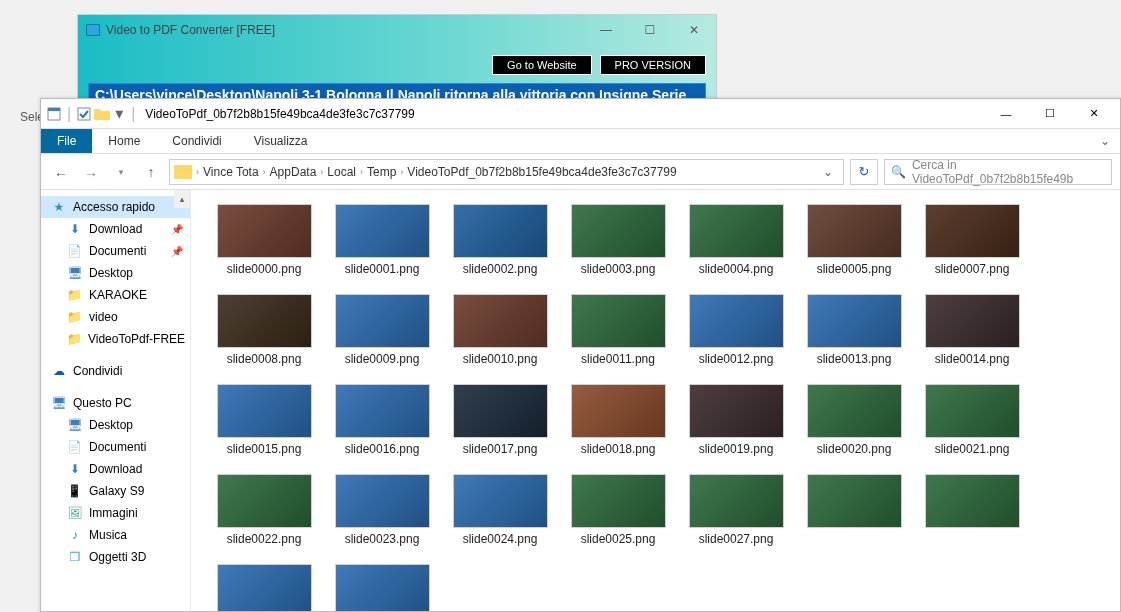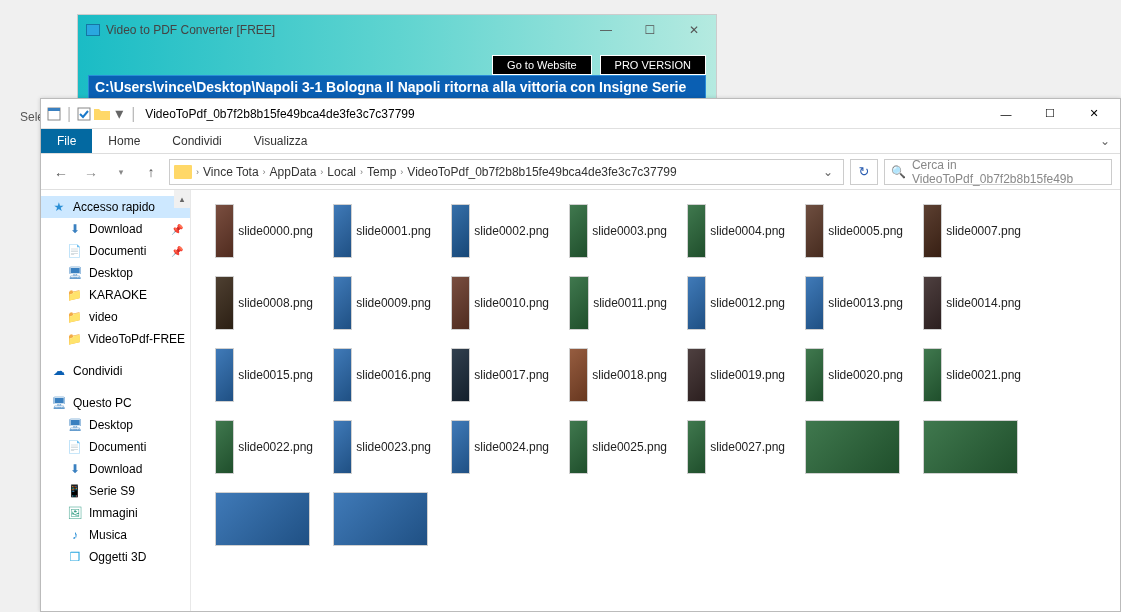--- a/index.html
+++ b/index.html
@@ -5,21 +5,21 @@
 * { box-sizing: border-box; margin: 0; padding: 0; font-family: "Segoe UI", Tahoma, sans-serif; }
 body { background: #f0f0f0; width: 1121px; height: 612px; overflow: hidden; position: relative; }
 
 
 .converter-window { position: absolute; left: 77px; top: 14px; width: 640px; background: #fff; border: 1px solid #ccc; }
 .converter-titlebar { height: 30px; background: linear-gradient(90deg, #1abcc5 0%, #5fd4d0 50%, #b5eae0 100%); display: flex; align-items: center; padding: 0 8px; font-size: 12px; color: #444; position: relative; }
 .converter-titlebar .ticon { width: 14px; height: 12px; background: #2aa7e0; margin-right: 6px; border: 1px solid #1576a3; }
 .converter-titlebar .controls { position: absolute; right: 0; top: 0; display: flex; }
 .converter-titlebar .ctl { width: 44px; height: 30px; display: flex; align-items: center; justify-content: center; font-size: 12px; color: #555; }
 .converter-body { background: linear-gradient(90deg, #1abcc5 0%, #5fd4d0 50%, #b5eae0 100%); padding: 10px; }
-.converter-buttons { display: flex; justify-content: flex-end; gap: 8px; }
+.converter-buttons { display: flex; justify-content: flex-end; gap: 8px; margin-bottom: 8px; }
 .converter-buttons .btn { background: #000; color: #fff; border: 1px solid #fff; font-size: 11px; padding: 3px 14px; }
 .path-bar { background: #0a5fb3; color: #fff; font-size: 14px; padding: 3px 6px; border: 1px solid #288bd8; font-weight: bold; }
 
 
 .explorer { position: absolute; left: 40px; top: 98px; width: 1081px; height: 514px; background: #fff; border: 1px solid #bbb; box-shadow: 0 0 4px rgba(0,0,0,0.15); display: flex; flex-direction: column; }
 .sel-hint { position: absolute; left: 20px; top: 110px; font-size: 12px; color: #555; }
 
 .exp-titlebar { height: 30px; display: flex; align-items: center; padding: 0 4px; border-bottom: 1px solid #e0e0e0; }
 .exp-titlebar .qicon { width: 18px; height: 18px; display: flex; align-items: center; justify-content: center; }
 .exp-titlebar .sep { color: #bbb; margin: 0 4px; }
@@ -48,21 +48,21 @@
 .sidebar .scroll-hint { position: absolute; right: 0; top: 0; width: 16px; height: 18px; background: #f0f0f0; display: flex; align-items: center; justify-content: center; font-size: 9px; color: #666; }
 .sb-item { display: flex; align-items: center; padding: 3px 6px 3px 10px; gap: 6px; white-space: nowrap; }
 .sb-item.head { font-weight: 400; }
 .sb-item.sub { padding-left: 26px; }
 .sb-item .ico { width: 16px; height: 16px; display: flex; align-items: center; justify-content: center; font-size: 12px; }
 .sb-item .pin { margin-left: auto; color: #888; font-size: 10px; }
 .sb-item.selected { background: #cde8ff; }
 
 .content { flex: 1; overflow: auto; padding: 14px 10px 0 24px; }
 .grid { display: flex; flex-wrap: wrap; gap: 18px 20px; }
-.thumb { width: 98px; display: flex; flex-direction: row; align-items: center; gap: 4px; }
+.thumb { width: 98px; display: flex; flex-direction: column; align-items: center; gap: 4px; }
 .thumb .img { width: 95px; height: 54px; border: 1px solid #d0d0d0; background: #3a7a3c; position: relative; overflow: hidden; }
 .thumb .img::before { content: ""; position: absolute; inset: 0; background: linear-gradient(135deg, rgba(255,255,255,0.1) 0%, rgba(0,0,0,0.25) 100%); }
 .thumb .label { font-size: 12px; color: #222; white-space: nowrap; }
 
 
 .ico.star { color: #2a8fd6; }
 .ico.dl { color: #3a80c0; }
 .ico.doc { color: #3a80c0; }
 .ico.desk { color: #3a80c0; }
 .ico.folder { color: #ffcc4d; }
@@ -216,21 +216,21 @@
           <div class="sb-item sub">
             <span class="ico doc">📄</span>
             <span>Documenti</span>
           </div>
           <div class="sb-item sub">
             <span class="ico dl">⬇</span>
             <span>Download</span>
           </div>
           <div class="sb-item sub">
             <span class="ico phone">📱</span>
-            <span>Serie S9</span>
+            <span>Galaxy S9</span>
           </div>
           <div class="sb-item sub">
             <span class="ico img">🖼</span>
             <span>Immagini</span>
           </div>
           <div class="sb-item sub">
             <span class="ico music">♪</span>
             <span>Musica</span>
           </div>
           <div class="sb-item sub">

